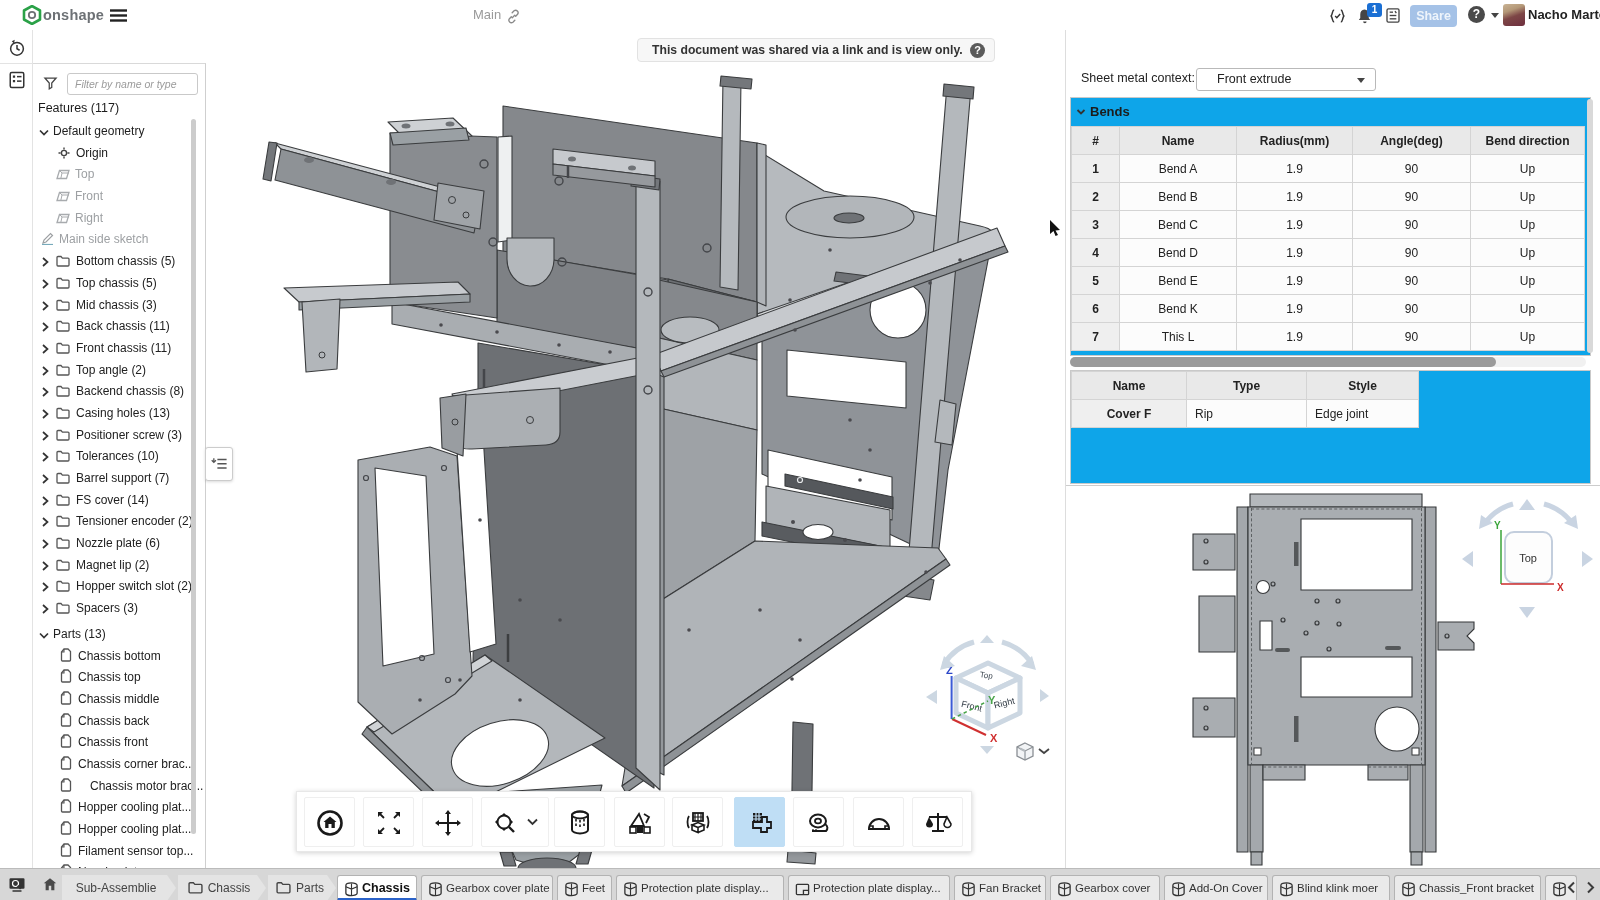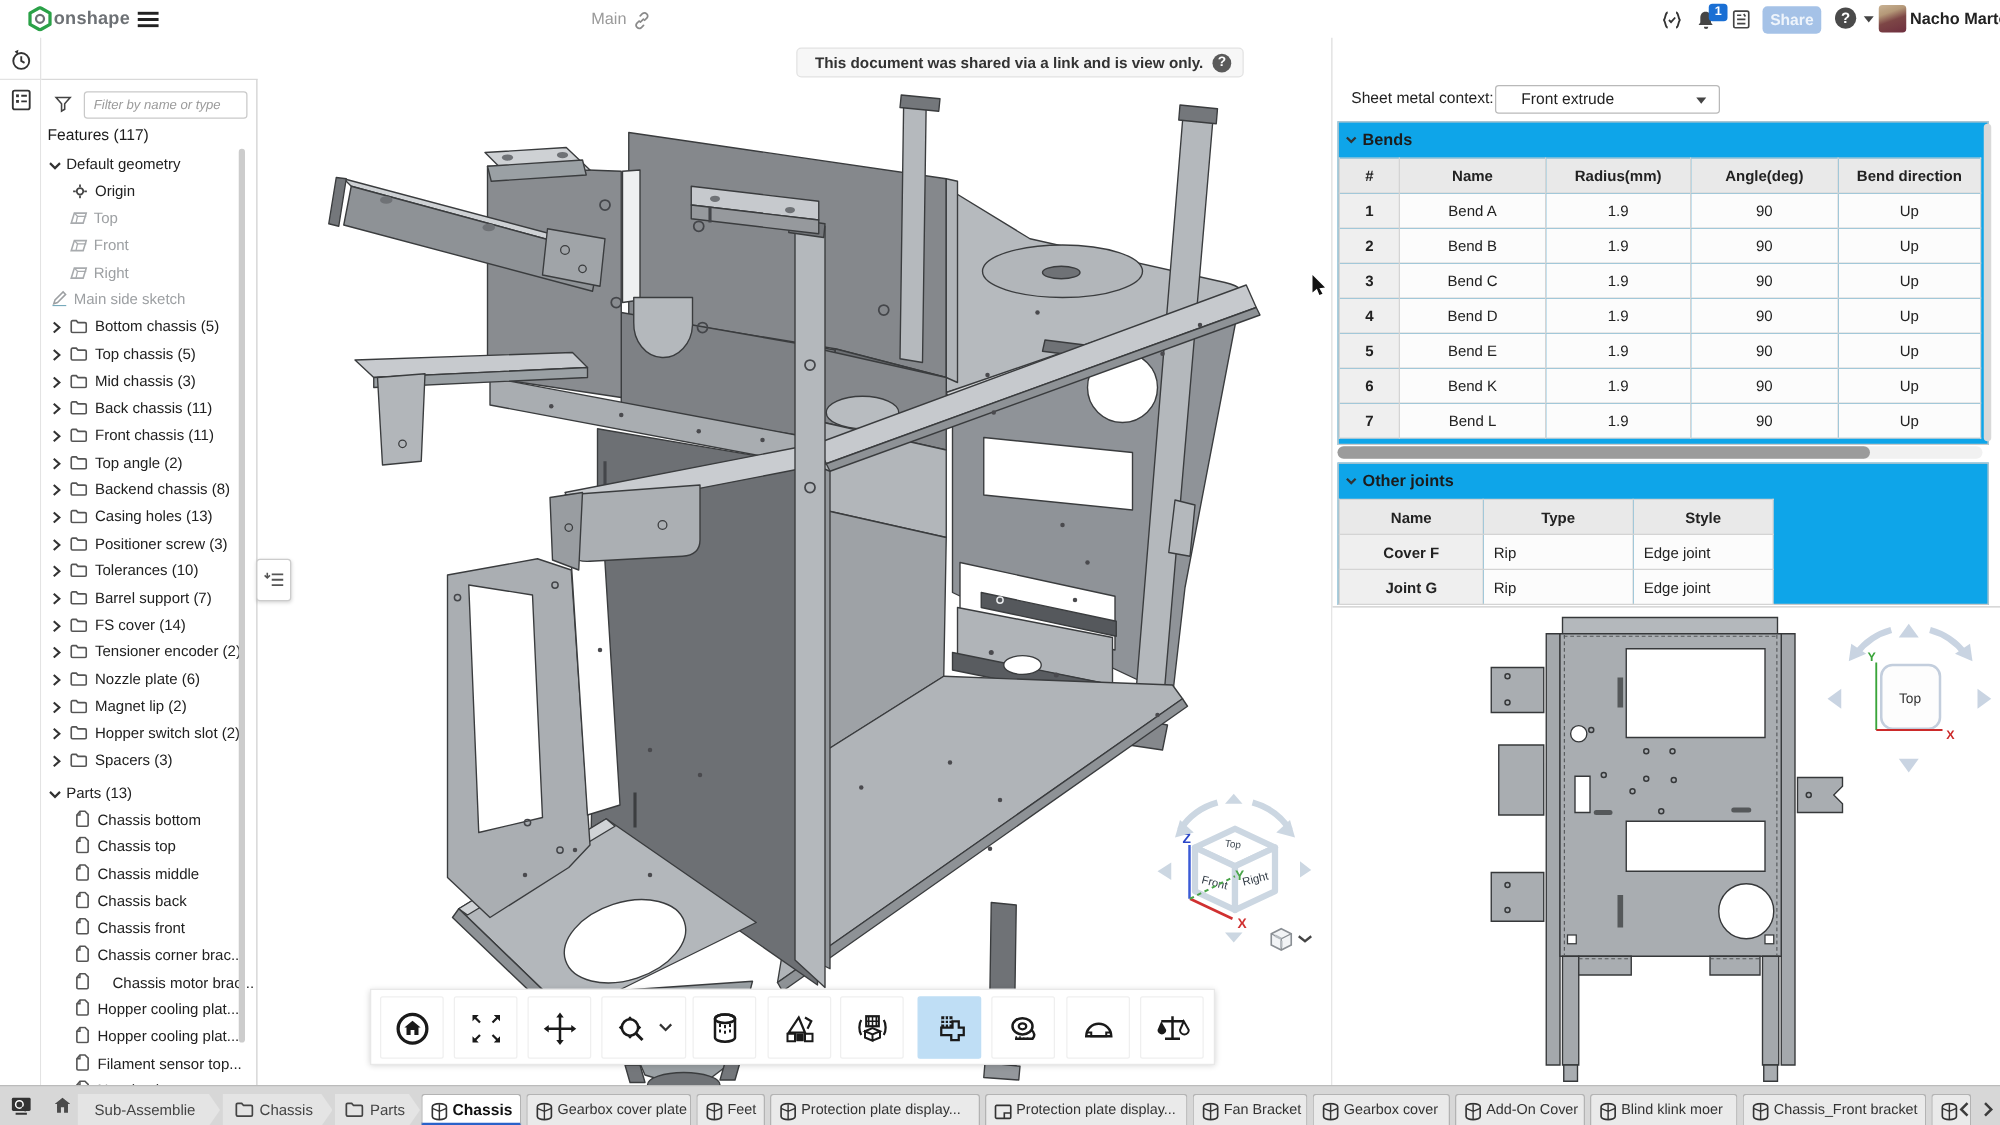--- a/index.html
+++ b/index.html
@@ -606,49 +606,41 @@
           </tr>
           <tr>
             <td class="gcell">6</td>
             <td class="wcell">Bend K</td>
             <td class="wcell">1.9</td>
             <td class="wcell">90</td>
             <td class="wcell">Up</td>
           </tr>
           <tr>
             <td class="gcell">7</td>
-            <td class="wcell">Bend L</td>
+            <td class="wcell">This L</td>
             <td class="wcell">1.9</td>
             <td class="wcell">90</td>
             <td class="wcell">Up</td>
           </tr>
         </tbody>
       </table>
   </div>
   <div id="hscroll">
       <div></div>
     </div>
   <div class="panelbox" id="jointsbox" style="top:340px;height:114px;">
-    <div class="pb-head"><svg style="position:absolute;left:5px;top:9px" width="10" height="10" viewBox="0 0 10 10">
-          <path d="M1.5 3 L5 6.5 L8.5 3" fill="none" stroke="#333" stroke-width="1.8"></path>
-        </svg>Other joints</div>
     <table class="otab" id="jointstable">
         <tbody>
           <tr>
             <th style="width:115px">Name</th>
             <th style="width:120px">Type</th>
             <th style="width:112px">Style</th>
           </tr>
           <tr>
             <td class="gcell">Cover F</td>
-            <td class="wcell" style="text-align:left;padding-left:8px">Rip</td>
-            <td class="wcell" style="text-align:left;padding-left:8px">Edge joint</td>
-          </tr>
-          <tr>
-            <td class="gcell">Joint G</td>
             <td class="wcell" style="text-align:left;padding-left:8px">Rip</td>
             <td class="wcell" style="text-align:left;padding-left:8px">Edge joint</td>
           </tr>
         </tbody>
       </table>
   </div>
   <div class="abs" style="left:521px;top:69px;width:6px;height:254px;background:#d9d9d9;border-radius:3px;"></div>
   <div id="flatpanel">
     <svg id="flat" class="abs" style="left:0;top:0" width="535" height="383" viewBox="1065 485 535 383">
         <path d="M1192,533 H1234 V569 H1192 Z" fill="#a9adb1" stroke="#36383a" stroke-width="1.1"></path>

